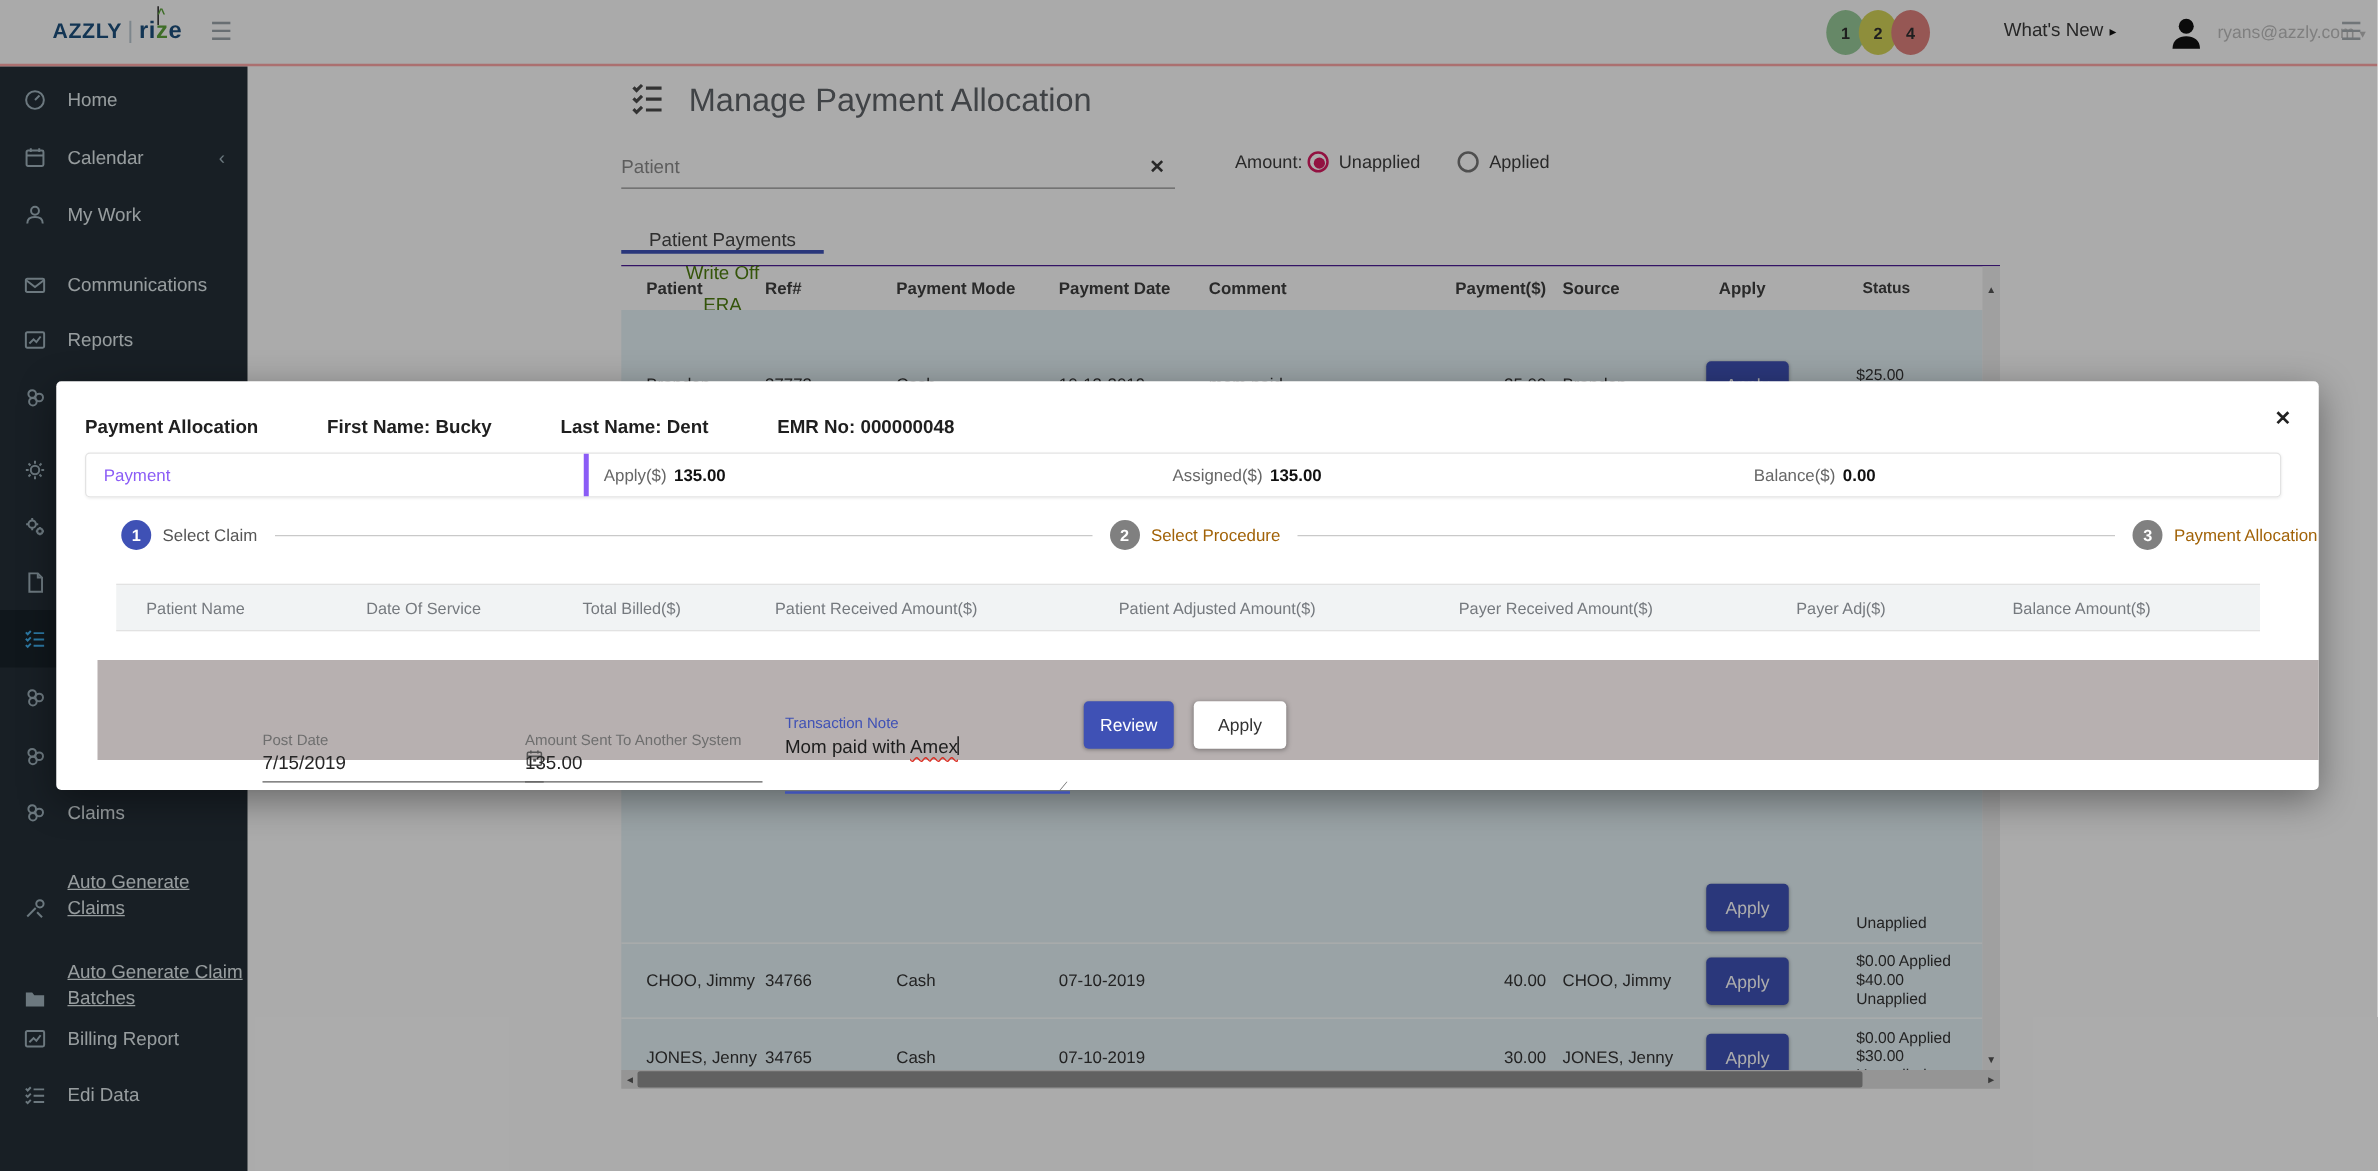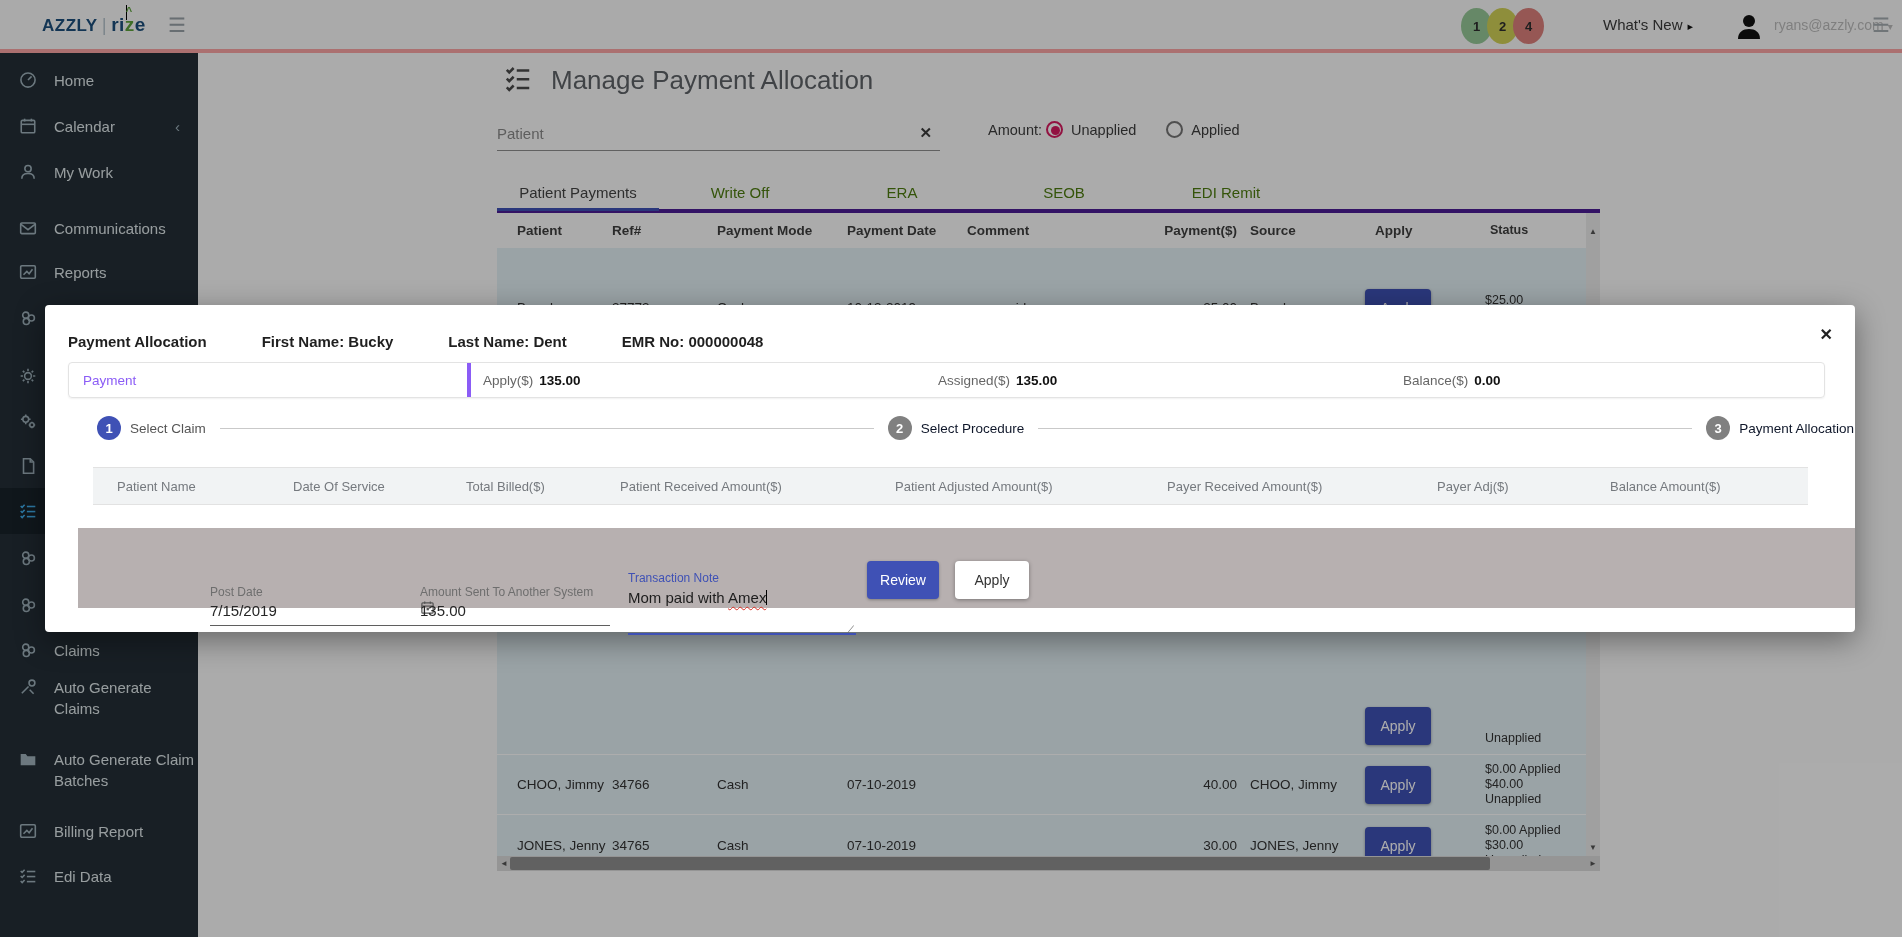--- a/index.html
+++ b/index.html
@@ -1,40 +1,40 @@
 <!DOCTYPE html>
 <html><head>
 <meta charset="utf-8">
 <style>
   * { margin:0; padding:0; box-sizing:border-box; }
   html,body { width:1902px; height:937px; overflow:hidden; }
   body { font-family:"Liberation Sans", sans-serif; background:#fafafa; position:relative; }
 
   
-  .topbar { position:absolute; left:0; top:0; width:1902px; height:53px; background:#fbfbfb; border-bottom:4px solid #fca5a5; z-index:5; }
+  .topbar { position:absolute; left:0; top:0; width:1902px; height:53px; background:#fbfbfb; border-bottom:2px solid #fca5a5; z-index:5; }
   .logo { position:absolute; left:42px; top:14px; font-size:19px; font-weight:bold; letter-spacing:.5px; }
   .logo .azzly { color:#1c4f7c; font-size:17px; }
   .logo .lsep { color:#b9c6ce; font-weight:normal; margin:0 4px; }
   .logo .ri, .logo .e { color:#1c4f7c; }
   .logo .z { color:#5da33c; position:relative; }
   .logo .z .caret { position:absolute; left:1px; top:-9px; font-size:11px; color:#5da33c; }
   .burger-left { position:absolute; left:168px; top:13px; font-size:20px; color:#9aa3a9; cursor:pointer; }
   .badges { position:absolute; left:1466px; top:8px; display:flex; }
   .badge { width:31px; height:36px; border-radius:50%; display:flex; align-items:center; justify-content:center; font-size:13px; font-weight:bold; color:#2e2e2e; margin-left:-5px; }
   .whats-new { position:absolute; left:1603px; top:16px; font-size:15px; color:#3a3a3a; cursor:pointer; }
   .whats-new .arr { font-size:11px; margin-left:5px; color:#111; }
   .avatar { position:absolute; left:1733px; top:10px; width:32px; height:32px; }
   .email { position:absolute; left:1774px; top:17px; font-size:14px; color:#bcbcbc; cursor:pointer; }
   .email .dd { font-size:10px; margin-left:4px; }
   .burger-right { position:absolute; left:1872px; top:13px; font-size:20px; color:#a6adb2; cursor:pointer; }
 
   
   .sidebar { position:absolute; left:0; top:53px; width:198px; height:884px; background:#242f37; z-index:4; }
   .side-item { position:absolute; left:0; width:198px; height:46px; display:flex; align-items:center; padding-left:18px; cursor:pointer; color:#dfe7ea; font-size:15px; }
-  .side-item.two-line { height:66px; align-items:flex-start; padding-top:6px; }
+  .side-item.two-line { height:66px; align-items:flex-end; padding-top:6px;text-decoration:underline; }
   .side-item.two-line .slabel { line-height:21px; }
   .side-item.selected { background:#18222a; }
   .sicon { width:20px; height:20px; margin-right:16px; flex:0 0 20px; display:flex; align-items:center; justify-content:center; }
   .sicon svg { stroke:#9fb2bc; fill:none; stroke-width:1.4; }
   .sicon.filled svg { fill:#9fb2bc; stroke:none; }
   .side-item.selected .sicon svg { stroke:#41b1f0; }
   .slabel { white-space:normal; width:150px; }
   .side-chev { margin-left:auto; margin-right:18px; color:#9fb2bc; font-size:15px; }
 
   
@@ -46,21 +46,21 @@
   .search-wrap { position:absolute; left:299px; top:62px; width:443px; border-bottom:1px solid #8f8f8f; height:36px; cursor:text; }
   .search-text { position:absolute; left:0; top:10px; font-size:15px; color:#8a8a8a; }
   .search-clear { position:absolute; right:8px; top:9px; font-size:15px; color:#3c3c3c; font-weight:bold; cursor:pointer; }
 
   .amount-group { position:absolute; left:790px; top:68px; display:flex; align-items:center; font-size:14.5px; color:#3d3d3d; }
   .radio { width:17px; height:17px; border-radius:50%; border:2px solid #757575; margin:0 8px 0 4px; position:relative; cursor:pointer; background:#fff; }
   .radio.sel { border-color:#d81b60; }
   .radio.sel::after { content:""; position:absolute; left:3px; top:3px; width:9px; height:9px; border-radius:50%; background:#d81b60; }
   .radio-label { margin-right:26px; cursor:pointer; }
 
-  .tabs { position:absolute; left:299px; top:122px; width:1103px; height:38px; display:flex; border-bottom:4px solid #4c1d95; }
+  .tabs { position:absolute; left:299px; top:122px; width:1103px; height:38px; display:flex; border-bottom:1px solid #4c1d95;flex-direction:column; }
   .tab { width:162px; text-align:center; font-size:15px; color:#4d7c0f; padding-top:9px; cursor:pointer; position:relative; }
   .tab.active { color:#444; }
   .tab.active::after { content:""; position:absolute; left:0; bottom:-2px; width:162px; height:3px; background:#3f51b5; }
 
   .table { position:absolute; left:299px; top:160px; width:1103px; }
   .thead { display:flex; height:35px; align-items:center; font-size:13.5px; font-weight:600; color:#3f3f3f; }
   .tbody { position:absolute; left:0; top:35px; width:1089px; height:608px; background:#e3f0f5; overflow:hidden; }
   .trow { position:absolute; left:0; width:1089px; display:flex; align-items:center; border-bottom:1px solid #fff; font-size:13.5px; color:#333; cursor:default; }
   .c-patient { width:115px; padding-left:20px; }
   .c-ref { width:105px; }
@@ -98,21 +98,21 @@
   .sum-value { font-weight:bold; color:#111; }
   .sp-apply { margin-left:12px; width:455px; }
   .sp-assigned { width:465px;align-items:center; }
 
   .stepper { position:absolute; left:52px; top:110px; width:1757px; height:26px; display:flex; align-items:center; }
   .step-circle { width:24px; height:24px; border-radius:50%; color:#fff; font-size:13px; font-weight:bold; display:flex; align-items:center; justify-content:center; flex:0 0 24px; }
   .step-circle.active { background:#3f51b5; }
   .step-circle.inactive { background:#808080; }
   .step-label { font-size:13.5px; margin:0 14px 0 9px; white-space:nowrap; }
   .step-label.active { color:#555; }
-  .step-label.inactive { color:#0f172a; }
+  .step-label.inactive { color:#a16207; }
   .step-line { flex:1; height:1px; background:#c9c9c9; margin-right:14px; }
 
   .mtable-head { position:absolute; left:48px; top:162px; width:1715px; height:38px; background:#f1f3f4; border-top:1px solid #e2e2e2; border-bottom:1px solid #e2e2e2; display:flex; align-items:center; font-size:13px; color:#75797e; }
   .mc1 { width:200px; padding-left:24px; } .mc2 { width:173px; } .mc3 { width:154px; }
   .mc4 { width:275px; } .mc5 { width:272px; } .mc6 { width:270px; } .mc7 { width:173px; } .mc8 { flex:1; }
 
   .form-strip { position:absolute; left:33px; top:223px; width:1777px; height:80px; background:#b7b0b0; }
   .fgroup { position:absolute; }
   .flabel { font-size:12px; color:#6e6e6e;margin-top:37px; }
   .flabel.focused { color:#3f51b5; }

